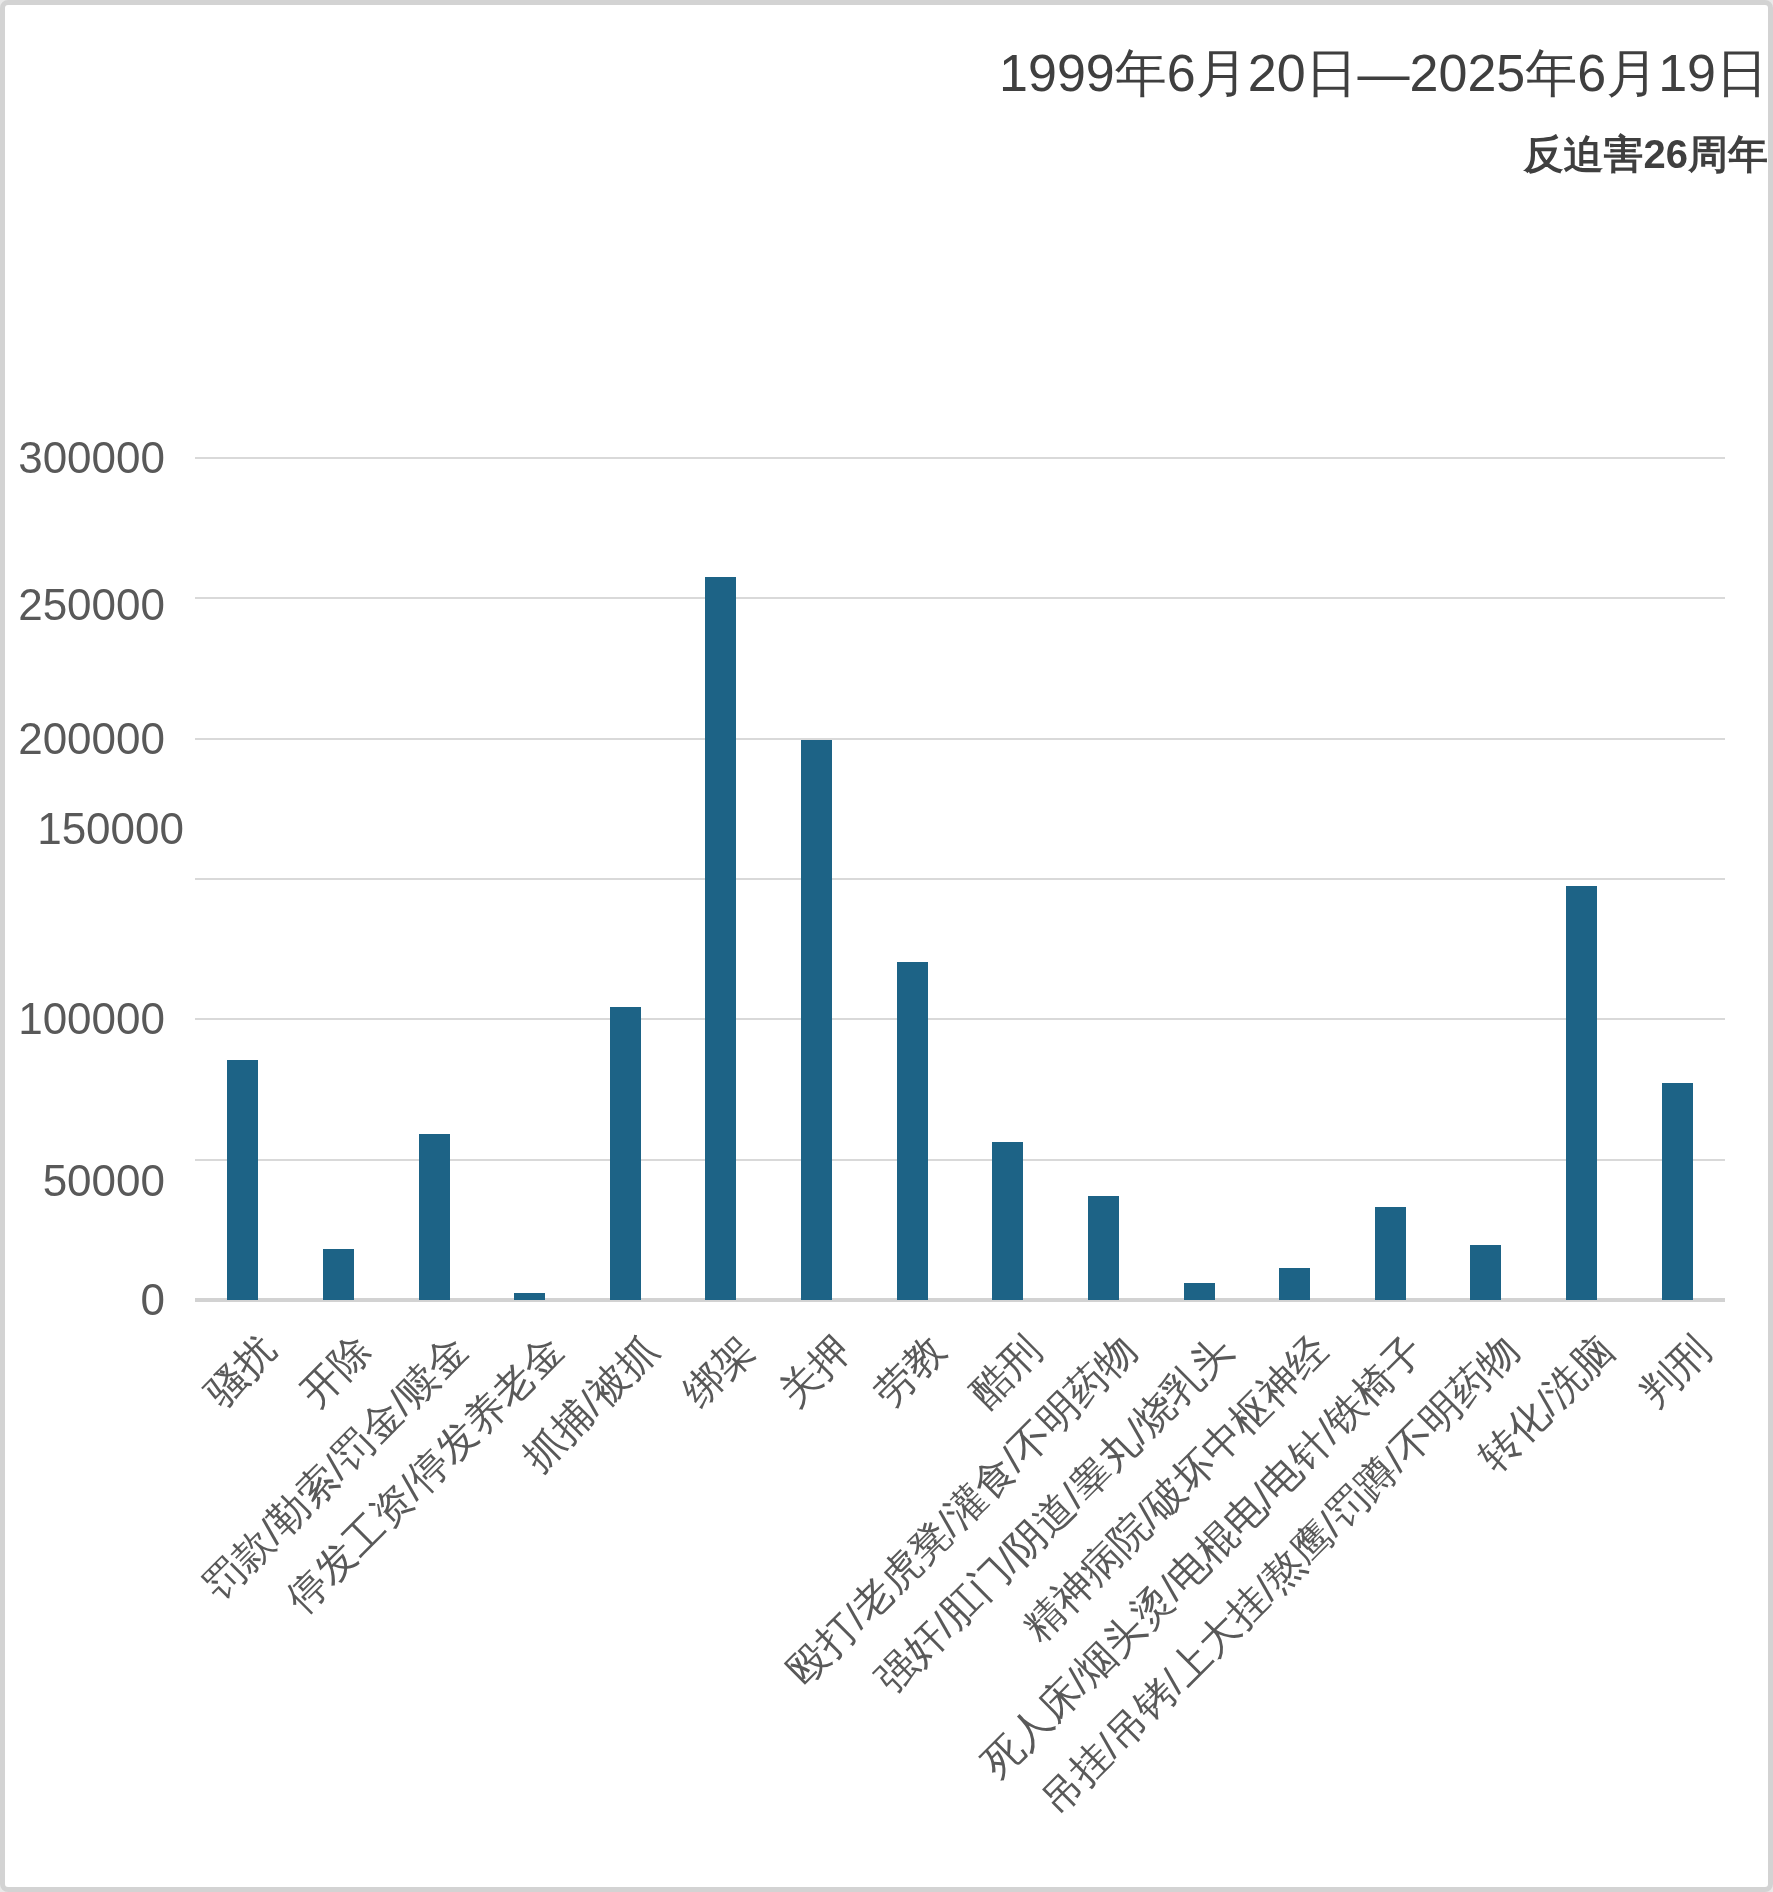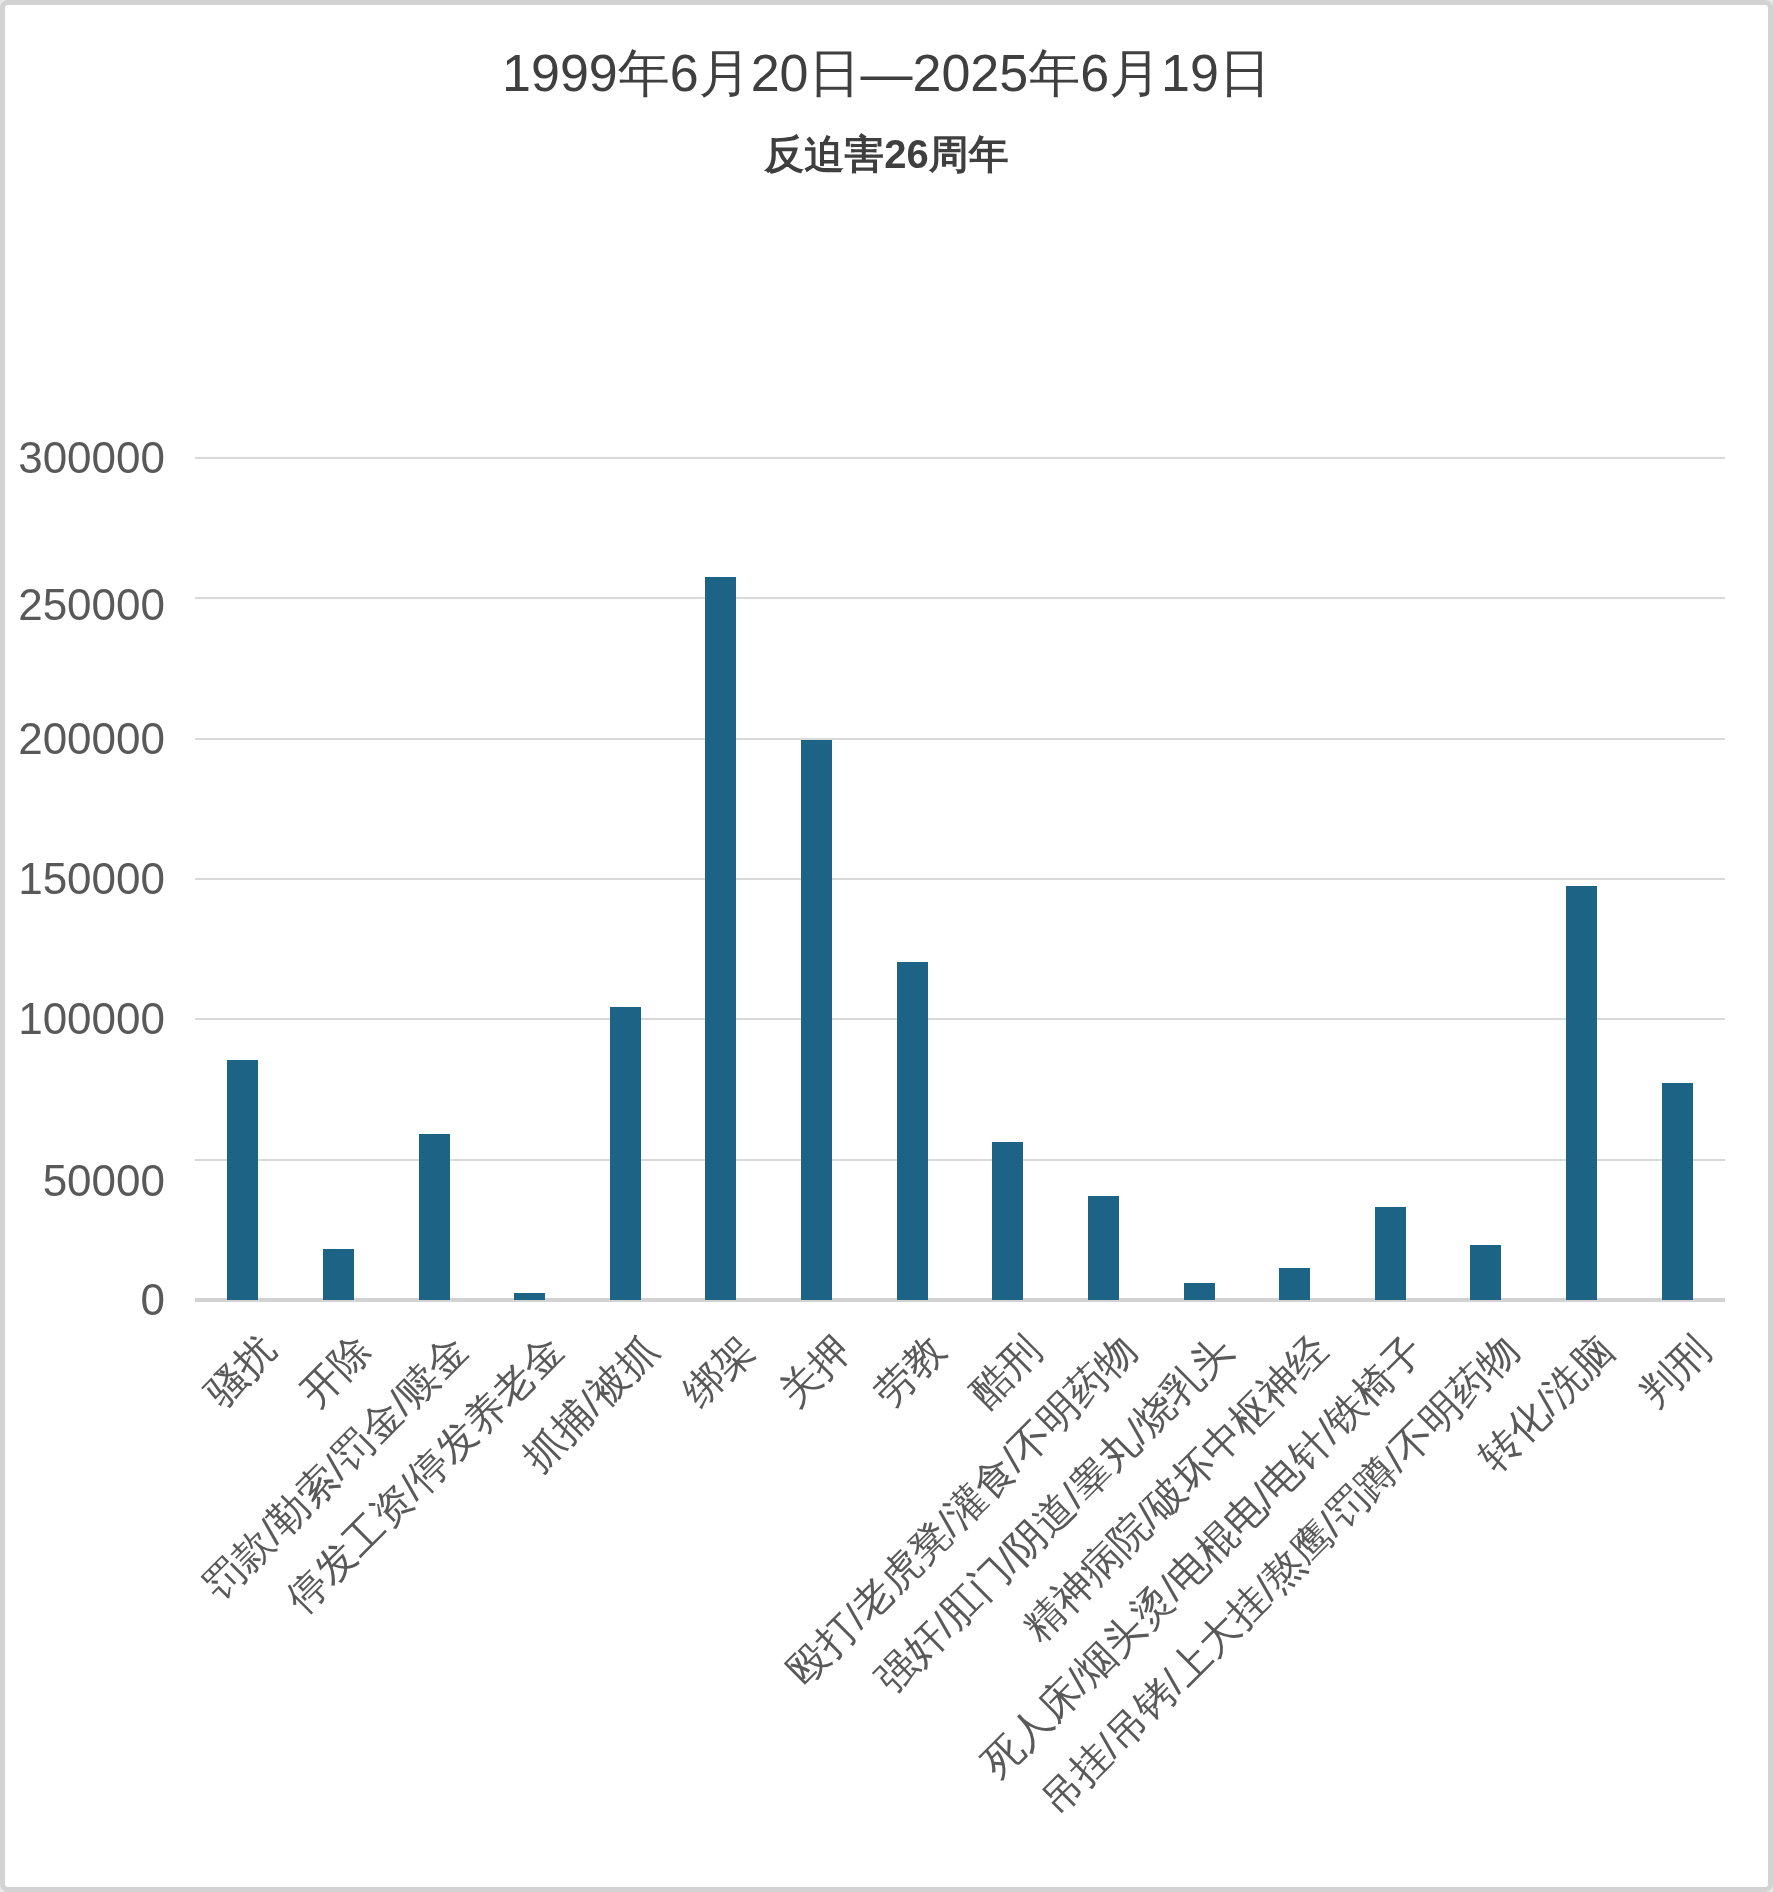--- a/index.html
+++ b/index.html
@@ -6,21 +6,21 @@
   .card{
     position:relative;
     width:1773px;height:1892px;
     box-sizing:border-box;
     background:#ffffff;
     border:5px solid #d3d3d3;
     border-radius:8px;
     overflow:hidden;
     font-family:"Liberation Sans","DejaVu Sans",sans-serif;
   }
-  .hdr{position:absolute;left:0;width:100%;text-align:center;color:#3f3f3f;white-space:nowrap;}
+  .hdr{position:absolute;left:0;width:100%;text-align:right;color:#3f3f3f;white-space:nowrap;}
   .hdr.date{top:34px;font-size:52px;font-weight:400;}
   .hdr.t1{top:122px;font-size:40px;font-weight:700;}
   .hdr.t2{top:218px;font-size:58px;font-weight:700;}
   .hdr.sub{top:326px;font-size:48px;font-weight:400;color:#595959;}
   #plot{position:absolute;left:190px;top:453px;width:1530px;height:842px;}
   .gridline{position:absolute;left:0;width:100%;background:#d9d9d9;height:2px;}
   .gridline.base{height:4px;background:#d2d2d2;}
   .bar{position:absolute;bottom:0;}
   .ylab{position:absolute;text-align:right;width:160px;left:0;
         font-size:44px;color:#595959;line-height:48px;}
@@ -31,21 +31,21 @@
 <body>
 
 <div class="card">
   <div class="hdr date">1999年6月20日—2025年6月19日</div>
   <div class="hdr t1">反迫害26周年</div>
 
   <div id="ylabels">
       <div class="ylab" style="top: 1271px;">0</div>
       <div class="ylab" style="top: 1152px;">50000</div>
       <div class="ylab" style="top: 990.333px;">100000</div>
-      <div class="ylab" style="top: 850px;">150000</div>
+      <div class="ylab" style="top: 800px; padding-left: 19px;">150000</div>
       <div class="ylab" style="top: 709.667px;">200000</div>
       <div class="ylab" style="top: 576px;">250000</div>
       <div class="ylab" style="top: 429px;">300000</div>
     </div>
   <div id="plot">
     <div id="grid">
         <div class="gridline base" style="top: 840px;"></div>
         <div class="gridline" style="top: 700.667px;"></div>
         <div class="gridline" style="top: 560.333px;"></div>
         <div class="gridline" style="top: 420px;"></div>

